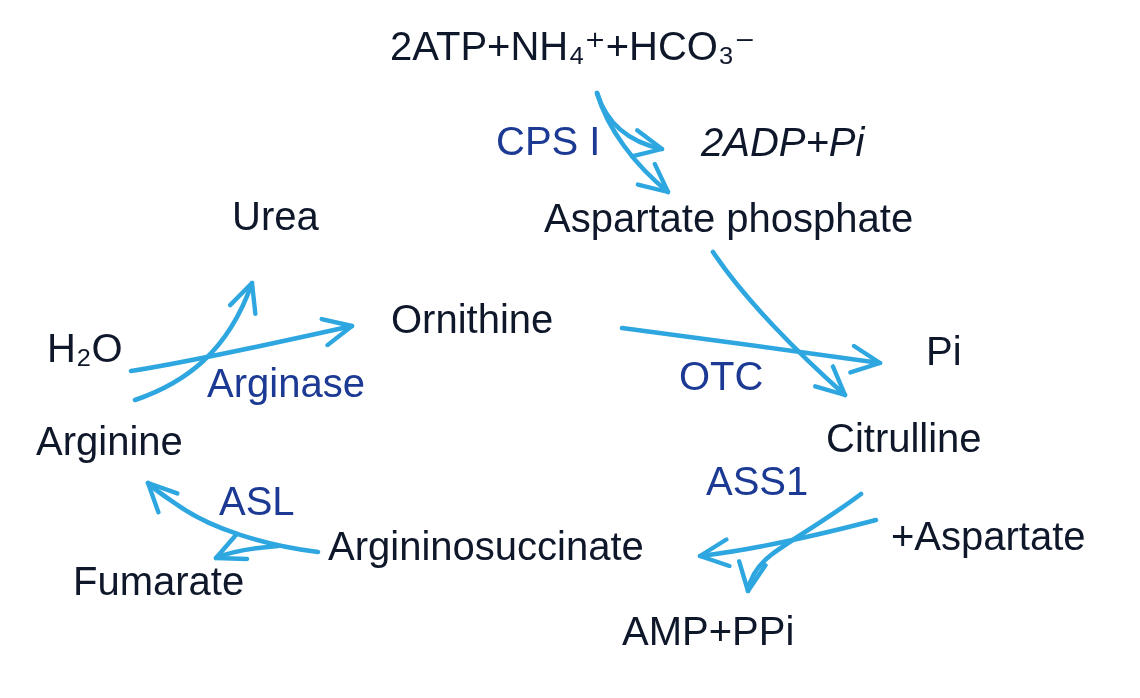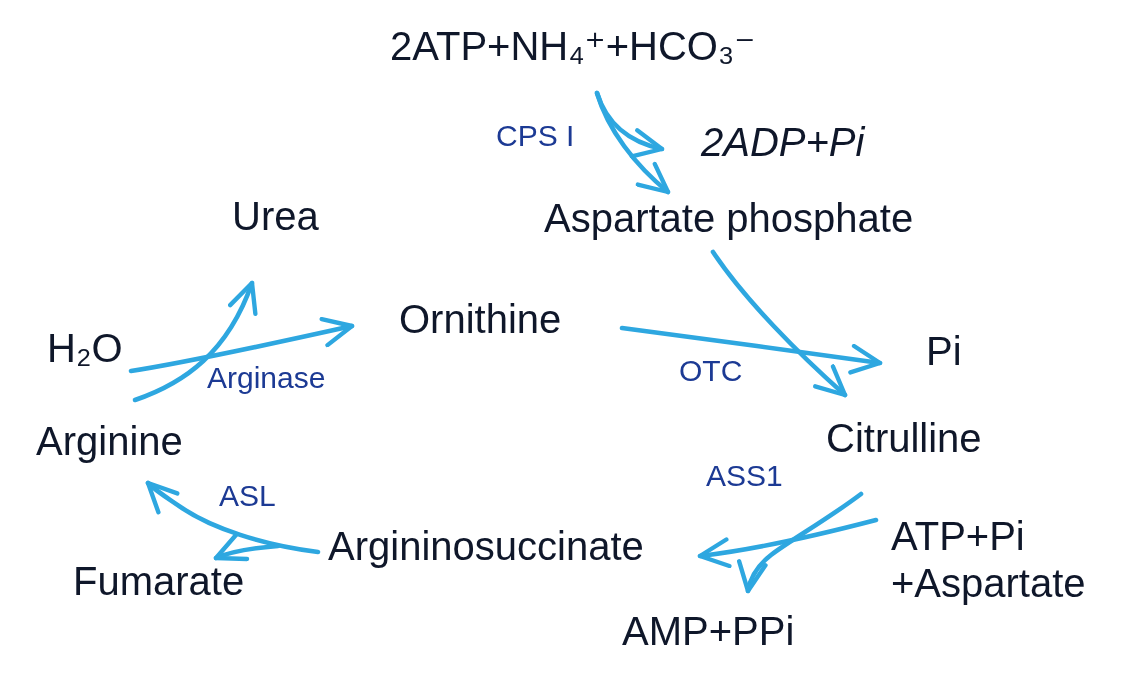--- a/index.html
+++ b/index.html
@@ -1,32 +1,32 @@
 <!DOCTYPE html>
 <html><head>
 <meta charset="utf-8">
 <style>
   html,body{margin:0;padding:0;}
   body{
     width:1140px;height:698px;position:relative;background:#ffffff;
     font-family:"Liberation Sans","DejaVu Sans",sans-serif;overflow:hidden;
   }
   .lbl{position:absolute;color:#0f172a;font-size:40px;line-height:1.05;white-space:nowrap;}
-  .enz{position:absolute;color:#1C3A94;font-size:30px;line-height:1.05;white-space:nowrap;}
+  .enz{position:absolute;color:#1C3A94;font-size:40px;line-height:1.05;white-space:nowrap;}
   .stack{line-height:47px;}
   #arrow-layer{position:absolute;left:0;top:0;}
   .arrow{fill:none;stroke:#2EA7E0;stroke-width:4.6;stroke-linecap:round;}
   #mk path{fill:none;stroke:#2EA7E0;stroke-width:0.95;stroke-linecap:round;stroke-linejoin:round;}
 
   
   #lbl-substrates-top{left:390px;top:25px;}
   #lbl-adp-pi{left:701px;top:121px;font-style:italic;}
   #lbl-carbamyl{left:544px;top:197px;}
   #lbl-urea{left:232px;top:195px;}
-  #lbl-ornithine{left:399px;top:298px;}
+  #lbl-ornithine{left:391px;top:298px;}
   #lbl-h2o{left:47px;top:327px;}
   #lbl-pi{left:926px;top:330px;}
   #lbl-citrulline{left:826px;top:417px;}
   #lbl-arginine{left:36px;top:420px;}
   #lbl-argininosuccinate{left:328px;top:525px;}
   #lbl-fumarate{left:41px;top:560px;margin-left:32px;}
   #lbl-atp-aspartate{left:891px;top:513px;}
   #lbl-amp-ppi{left:622px;top:610px;}
 
   
@@ -64,21 +64,20 @@
 <div class="lbl" id="lbl-carbamyl">Aspartate phosphate</div>
 <div class="lbl" id="lbl-urea">Urea</div>
 <div class="lbl" id="lbl-ornithine">Ornithine</div>
 <div class="lbl" id="lbl-h2o">H₂O</div>
 <div class="lbl" id="lbl-pi">Pi</div>
 <div class="lbl" id="lbl-citrulline">Citrulline</div>
 <div class="lbl" id="lbl-arginine">Arginine</div>
 <div class="lbl" id="lbl-argininosuccinate">Argininosuccinate</div>
 <div class="lbl" id="lbl-fumarate">Fumarate</div>
 <div class="lbl stack" id="lbl-atp-aspartate">
-  <div>ATP+Pi</div>
   <div>+Aspartate</div>
 </div>
 <div class="lbl" id="lbl-amp-ppi">AMP+PPi</div>
 
 <div class="enz" id="enz-cps1">CPS I</div>
 <div class="enz" id="enz-arginase">Arginase</div>
 <div class="enz" id="enz-otc">OTC</div>
 <div class="enz" id="enz-ass1">ASS1</div>
 <div class="enz" id="enz-asl">ASL</div>
 

